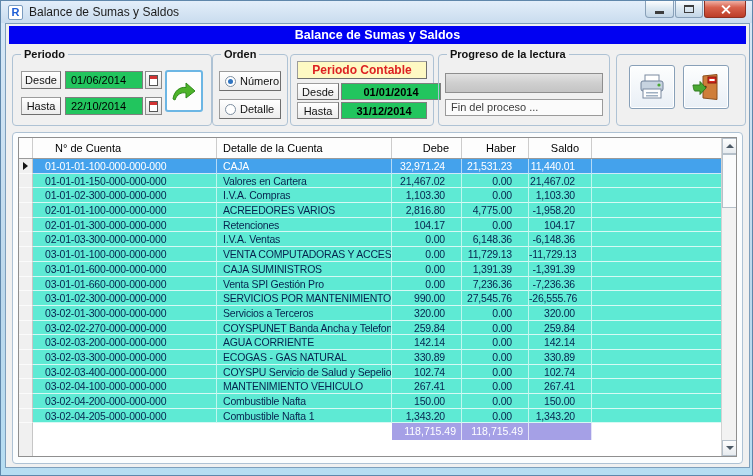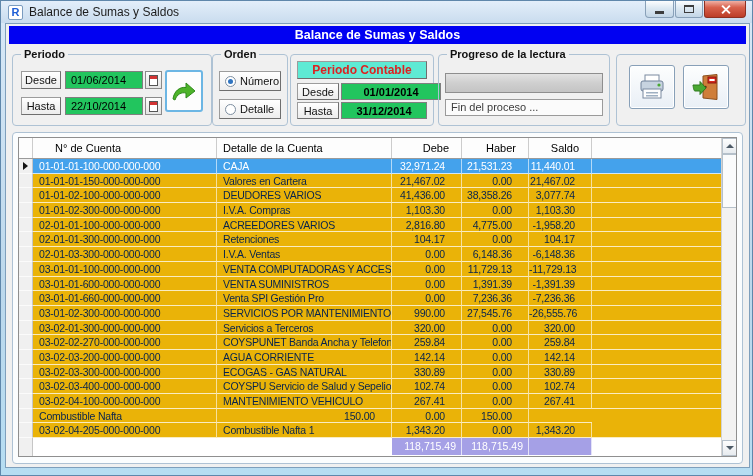--- a/index.html
+++ b/index.html
@@ -65,21 +65,21 @@
     background:linear-gradient(#ffffff,#ededed); border:1px solid #9c9c9c;
     border-right-color:#6e6e6e; border-bottom-color:#6e6e6e;
     display:flex; align-items:center; padding-left:5px; }
   .radio { position:relative; width:11px; height:11px; border-radius:50%;
     border:1px solid #7d8ea0; background:#fff; }
   .radio.checked::after { content:""; position:absolute; left:2px; top:2px;
     width:5px; height:5px; border-radius:50%; background:#2f74c0; }
   .radiolabel { margin-left:4px; font-size:11px; color:#111; }
 
   .pc-title { position:absolute; left:6px; top:6px; width:130px; height:18px;
-    background:#5eead4; border:1px solid #9c9c9c; border-right-color:#6e6e6e;
+    background:#fef9c3; border:1px solid #9c9c9c; border-right-color:#6e6e6e;
     border-bottom-color:#6e6e6e; color:#dd2222; font-weight:bold; font-size:12px;
     text-align:center; line-height:17px; }
   .pc-val { font-weight:bold; text-align:center; padding-left:0; }
 
   .pbar { position:absolute; left:6px; top:18px; width:158px; height:20px;
     border:1px solid #8e8e8e; background:linear-gradient(#e2e2e2,#cfcfcf 50%,#c4c4c4); }
   .pstatus { position:absolute; left:6px; top:44px; width:158px; height:17px;
     background:#fbfbfb; border:1px solid #9a9a9a; font-size:11px; color:#3c3c3c;
     padding:1px 0 0 5px; }
 
@@ -100,26 +100,26 @@
     height:21px; background:#fdfdfd; border-bottom:1px solid #9a9a9a; }
   .hc { font-size:11px; color:#000; line-height:20px; border-right:1px solid #cccccc;
     white-space:nowrap; overflow:hidden; }
   .hc.c1 { padding-left:22px; }
   .hc.c2 { padding-left:6px; }
   .hc.c3,.hc.c4,.hc.c5 { text-align:right; padding-right:12px; }
   .hc.c6 { border-right:none; }
 
   .gbody { position:relative; }
   .grow { display:grid; grid-template-columns:var(--cols); height:14.7px;
-    background:#eab308; color:#06234e; font-size:10.5px; letter-spacing:-0.2px; }
+    background:#5eead4; color:#06234e; font-size:10.5px; letter-spacing:-0.2px; }
   .grow .cell { line-height:14px; border-right:1px solid rgba(255,255,255,0.6);
     border-bottom:1px solid rgba(255,255,255,0.75); white-space:nowrap; overflow:hidden; }
   .grow .c0 { background:#f0f0f0; border-right:1px solid #c6c6c6;
     display:flex; align-items:center; justify-content:center; }
-  .grow .c1 { padding-left:6px; }
+  .grow .c1 { padding-left:12px; }
   .grow .c2 { padding-left:6px; }
   .grow .num { text-align:right; padding-right:16px; }
   .grow .c6 { border-right:none; }
   .grow.sel { background:#44a2ec; color:#fff; }
   .tri-right { width:0; height:0; border-left:5px solid #141414;
     border-top:4px solid transparent; border-bottom:4px solid transparent; }
 
   .trow { display:grid; grid-template-columns:var(--cols); height:17px;
     background:#fff; font-size:10.5px; }
   .trow .cell { border-right:1px solid rgba(255,255,255,0.7); }
@@ -261,29 +261,20 @@
               <div class="cell c0"></div>
               <div class="cell c1">01-01-01-150-000-000-000</div>
               <div class="cell c2">Valores en Cartera</div>
               <div class="cell c3 num">21,467.02</div>
               <div class="cell c4 num">0.00</div>
               <div class="cell c5 num">21,467.02</div>
               <div class="cell c6"></div>
             </div>
             <div class="grow">
               <div class="cell c0"></div>
-              <div class="cell c1">01-01-02-100-000-000-000</div>
-              <div class="cell c2">DEUDORES VARIOS</div>
-              <div class="cell c3 num">41,436.00</div>
-              <div class="cell c4 num">38,358.26</div>
-              <div class="cell c5 num">3,077.74</div>
-              <div class="cell c6"></div>
-            </div>
-            <div class="grow">
-              <div class="cell c0"></div>
               <div class="cell c1">01-01-02-300-000-000-000</div>
               <div class="cell c2">I.V.A. Compras</div>
               <div class="cell c3 num">1,103.30</div>
               <div class="cell c4 num">0.00</div>
               <div class="cell c5 num">1,103.30</div>
               <div class="cell c6"></div>
             </div>
             <div class="grow">
               <div class="cell c0"></div>
               <div class="cell c1">02-01-01-100-000-000-000</div>
@@ -316,21 +307,21 @@
               <div class="cell c1">03-01-01-100-000-000-000</div>
               <div class="cell c2">VENTA COMPUTADORAS Y ACCESORIO</div>
               <div class="cell c3 num">0.00</div>
               <div class="cell c4 num">11,729.13</div>
               <div class="cell c5 num">-11,729.13</div>
               <div class="cell c6"></div>
             </div>
             <div class="grow">
               <div class="cell c0"></div>
               <div class="cell c1">03-01-01-600-000-000-000</div>
-              <div class="cell c2">VENTA SUMINISTROS</div>
+              <div class="cell c2">CAJA SUMINISTROS</div>
               <div class="cell c3 num">0.00</div>
               <div class="cell c4 num">1,391.39</div>
               <div class="cell c5 num">-1,391.39</div>
               <div class="cell c6"></div>
             </div>
             <div class="grow">
               <div class="cell c0"></div>
               <div class="cell c1">03-01-01-660-000-000-000</div>
               <div class="cell c2">Venta SPI Gestión Pro</div>
               <div class="cell c3 num">0.00</div>
@@ -396,20 +387,21 @@
               <div class="cell c0"></div>
               <div class="cell c1">03-02-04-100-000-000-000</div>
               <div class="cell c2">MANTENIMIENTO VEHICULO</div>
               <div class="cell c3 num">267.41</div>
               <div class="cell c4 num">0.00</div>
               <div class="cell c5 num">267.41</div>
               <div class="cell c6"></div>
             </div>
             <div class="grow">
               <div class="cell c0"></div>
+              <div class="cell c1">03-02-04-200-000-000-000</div>
               <div class="cell c2">Combustible Nafta</div>
               <div class="cell c3 num">150.00</div>
               <div class="cell c4 num">0.00</div>
               <div class="cell c5 num">150.00</div>
               <div class="cell c6"></div>
             </div>
             <div class="grow">
               <div class="cell c0"></div>
               <div class="cell c1">03-02-04-205-000-000-000</div>
               <div class="cell c2">Combustible Nafta 1</div>

